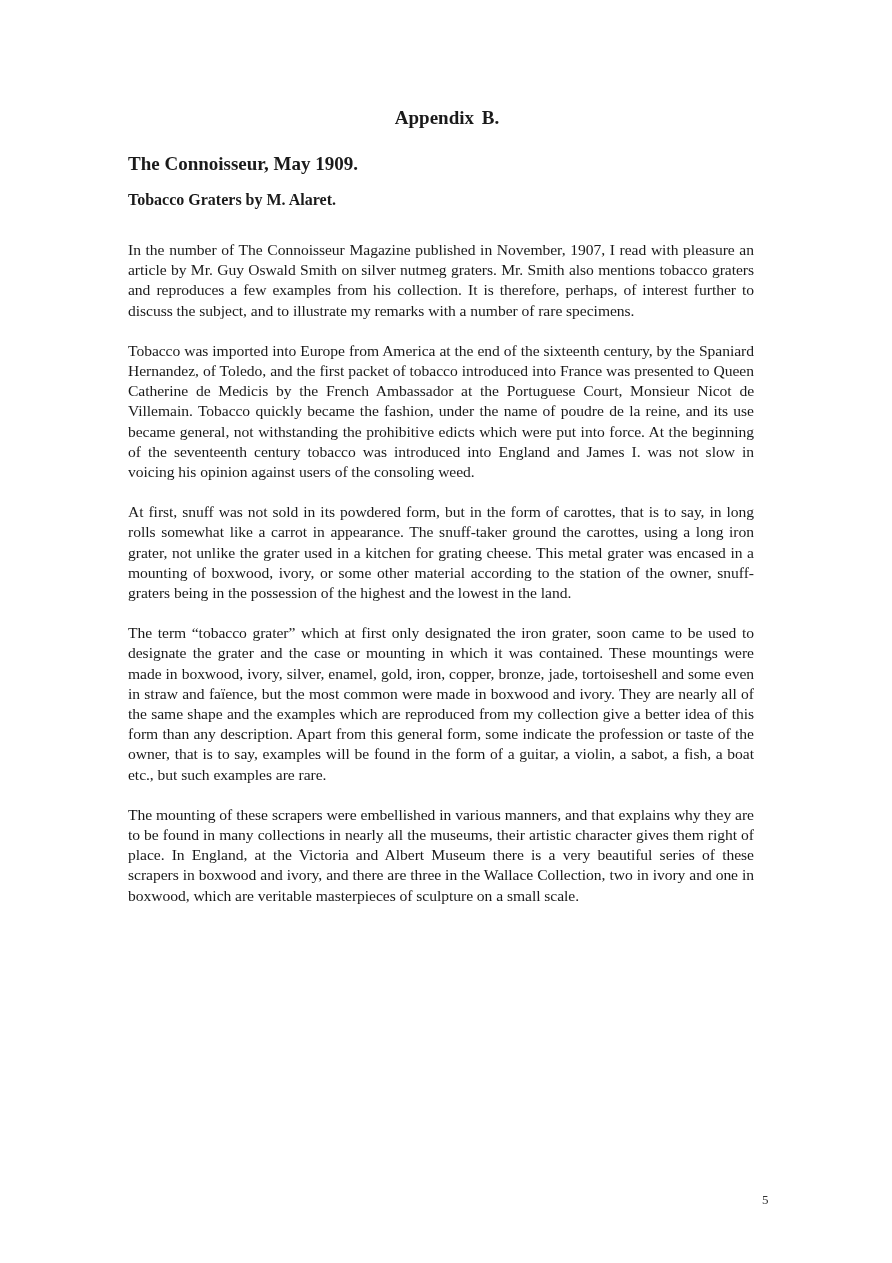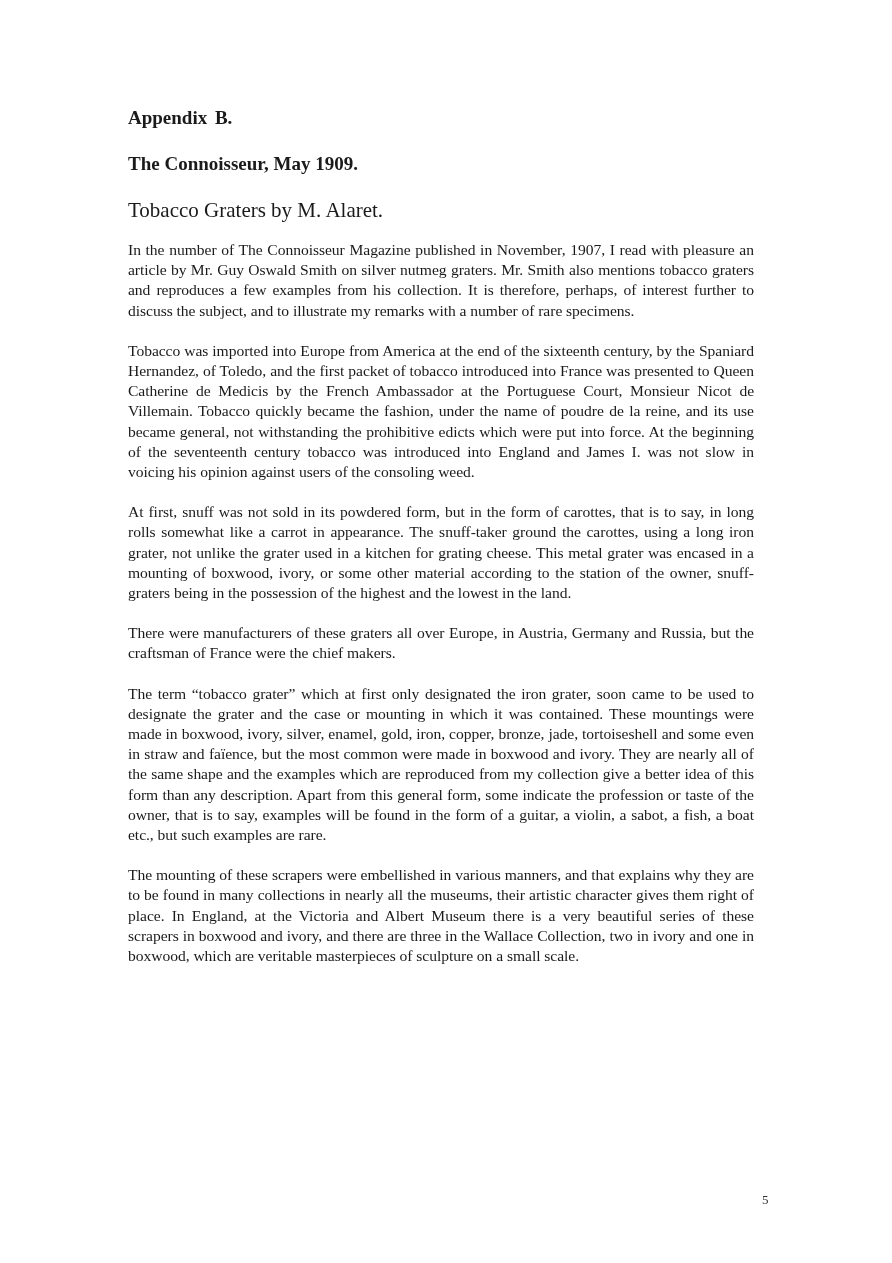--- a/index.html
+++ b/index.html
@@ -19,42 +19,42 @@
       position: absolute;
       left: 128px;
       top: 0;
       width: 638px;
     }
     .appendix-title {
       position: absolute;
       left: 0;
       width: 638px;
       top: 106px;
-      text-align: left;
+      text-align: center;
       font-weight: bold;
       font-size: 19px;
       line-height: 24px;
       word-spacing: 3px;
     }
     .source-title {
       position: absolute;
       left: 0;
       width: 638px;
       top: 152px;
       text-align: left;
       font-weight: bold;
       font-size: 19px;
       line-height: 24px;
     }
     .article-title {
       position: absolute;
       left: 0;
-      top: 200px;
-      font-weight: normal;
-      font-size: 21px;
+      top: 190px;
+      font-weight: bold;
+      font-size: 16px;
       line-height: 20px;
     }
     .body-text {
       position: absolute;
       left: 0;
       top: 240px;
       width: 638px;
     }
     .para {
       margin: 0 12px 20px 0;
@@ -76,19 +76,18 @@
 
 <div class="page">
   <div class="appendix-title">Appendix  B.</div>
   <div class="source-title">The Connoisseur, May 1909.</div>
   <div class="article-title">Tobacco Graters by M. Alaret.</div>
 
   <div class="body-text">
     <p class="para">In the number of The Connoisseur Magazine published in November, 1907, I read with pleasure an article by Mr. Guy Oswald Smith on silver nutmeg graters. Mr. Smith also mentions tobacco graters and reproduces a few examples from his collection. It is therefore, perhaps, of interest further to discuss the subject, and to illustrate my remarks with a number of rare specimens.</p>
     <p class="para">Tobacco  was imported into Europe from America at the end of the sixteenth century, by the Spaniard Hernandez, of Toledo, and the first packet of tobacco introduced into France was presented to Queen Catherine de Medicis by the French Ambassador at the Portuguese Court, Monsieur Nicot de Villemain. Tobacco quickly became the fashion, under the name of poudre de la reine, and its use became general, not withstanding the prohibitive edicts which were put into force. At the beginning of the seventeenth century tobacco was introduced into England and James I. was not slow in voicing his opinion against users of the consoling weed.</p>
     <p class="para">At first, snuff was not sold in its powdered form, but in the form of carottes, that is to say, in long rolls somewhat like a carrot in appearance. The snuff-taker ground the carottes, using a long iron grater, not unlike the grater used in a kitchen for grating cheese. This metal grater was encased in a mounting of boxwood, ivory, or some other material according to the station of the owner, snuff-graters being in the possession of the highest and the lowest in the  land.</p>
-    <p class="para">There were manufacturers of these graters all over Europe, in Austria, Germany and Russia, but the craftsman of France were the chief makers.</p>
     <p class="para">The term “tobacco grater” which at first only designated the iron grater, soon came to be used to designate the grater and the case or mounting in which it was contained. These mountings were made in boxwood, ivory, silver, enamel, gold, iron, copper, bronze, jade, tortoiseshell and some even in straw and faïence, but the most common were made in boxwood and ivory. They are nearly all of the same shape and the examples which are reproduced from my collection give a better idea of this form than any description. Apart from this general form, some indicate the profession or taste of the owner, that is to say, examples will be found in the form of a guitar, a violin, a sabot, a fish, a boat etc., but such examples are rare.</p>
     <p class="para">The mounting of these scrapers were embellished in various manners, and that explains why they are to be found in many collections in nearly all the museums, their artistic character gives them right of place. In England, at the Victoria and Albert Museum there is a very beautiful series of these scrapers in boxwood and ivory, and there are three in the Wallace Collection, two in ivory and one in boxwood, which are veritable masterpieces of sculpture on a small scale.</p>
   </div>
 </div>
 
 <div class="page-number">5</div>
 
 </body></html>

